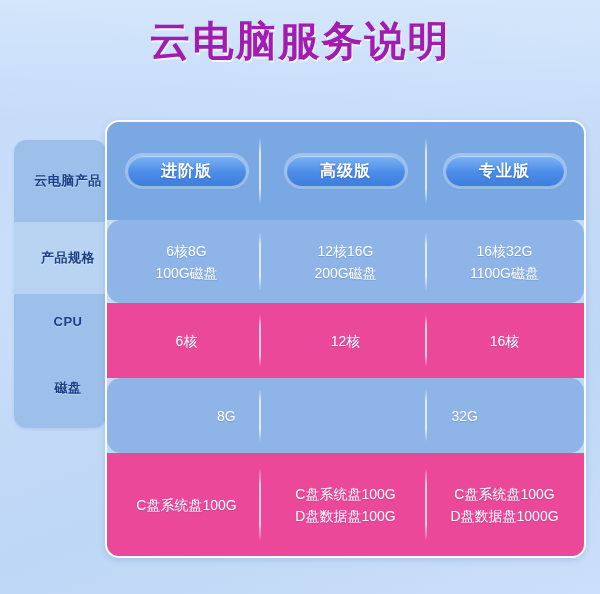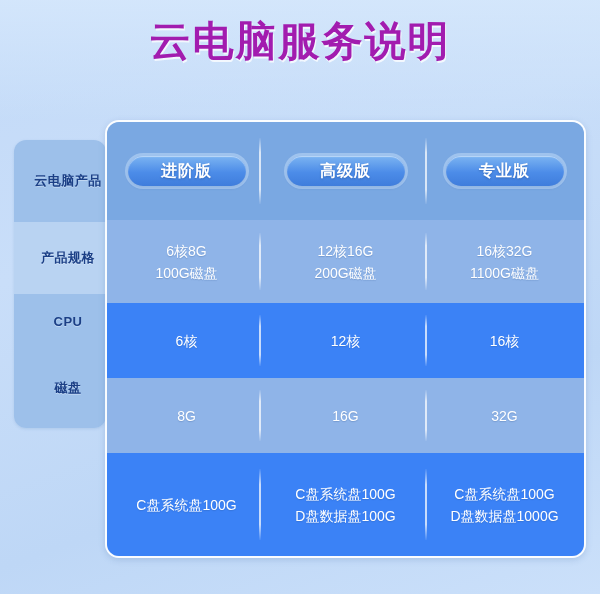--- a/index.html
+++ b/index.html
@@ -77,22 +77,22 @@
     width: 477px;
     border-radius: 14px;
     overflow: hidden;
     border: 2px solid rgba(255,255,255,0.92);
     box-shadow: 0 2px 6px rgba(70,110,170,0.22);
   }
   .data-row {
     position: relative;
     display: flex;
   }
-  .data-row.dark  { background: #3b82f6; }
-  .data-row.light { background: #8fb4e8; }
+  .data-row.dark  { background: #ec4899; }
+  .data-row.light { background: #8fb4e8; border-radius: 14px; }
   .data-row.header { background: #7aa8e2; }
 
   .data-cell {
     flex: 1 1 0;
     display: flex;
     flex-direction: column;
     align-items: center;
     justify-content: center;
     color: #ffffff;
     font-size: 14px;
@@ -201,23 +201,20 @@
       </div>
     </div>
 
     <div class="data-row light" style="height:75px">
       <div class="divider d1"></div>
       <div class="divider d2"></div>
       <div class="data-cell">
         <span class="line">8G</span>
       </div>
       <div class="data-cell">
-        <span class="line">16G</span>
-      </div>
-      <div class="data-cell">
         <span class="line">32G</span>
       </div>
     </div>
 
     <div class="data-row dark" style="height:103px">
       <div class="divider d1"></div>
       <div class="divider d2"></div>
       <div class="data-cell">
         <span class="line">C盘系统盘100G</span>
       </div>

